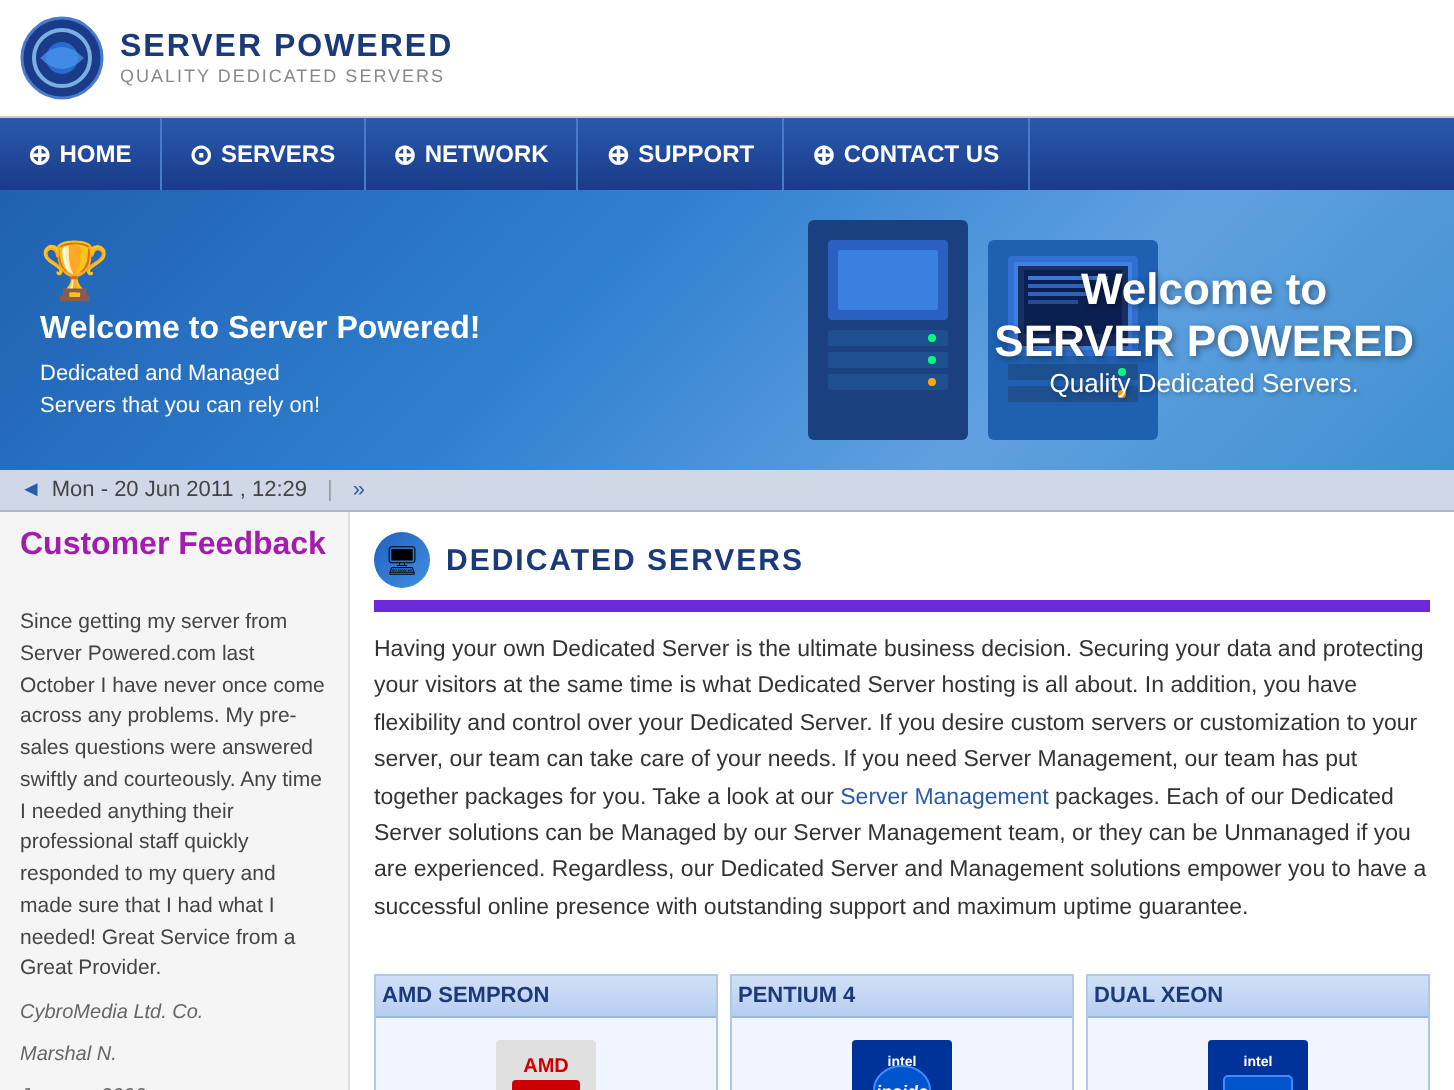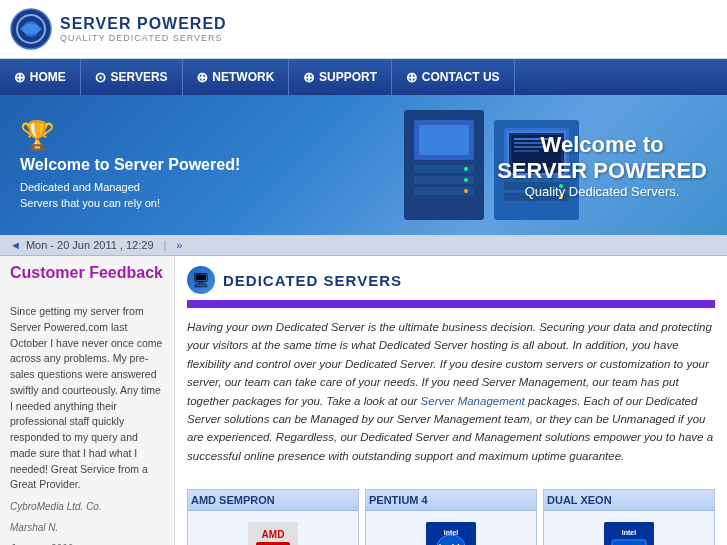--- a/index.html
+++ b/index.html
@@ -38,25 +38,25 @@
     
     #sidebar { width: 175px; min-width: 175px; padding: 0; background: #f5f5f5; border-right: 1px solid #ddd; }
     #sidebar-section { padding: 8px 10px; border-bottom: 1px solid #ddd; }
     #sidebar-section h3 { color: #a21caf; font-size: 16px; font-weight: bold; margin-bottom: 22px; }
     #sidebar-section p { font-size: 10.5px; color: #444; line-height: 1.5; }
     #sidebar-section .attribution { font-style: italic; font-size: 10px; color: #666; margin-top: 6px; }
     #random-quotes { color: #2a5aaa; font-size: 10.5px; cursor: pointer; margin-top: 4px; }
 
     
     #content { flex: 1; padding: 10px 12px; background: #fff; }
-    #content-title { display: flex; align-items: center; gap: 8px; margin-bottom: 10px; border-bottom: 8px solid #6d28d9; padding-bottom: 6px; }
+    #content-title { display: flex; align-items: center; gap: 8px; margin-bottom: 10px; border-bottom: 6px solid #6d28d9; padding-bottom: 6px; }
     #title-icon { width: 28px; height: 28px; background: linear-gradient(135deg, #2060c0, #4090e0); border-radius: 50%; display: flex; align-items: center; justify-content: center; }
     #title-icon::after { content: '🖥'; font-size: 14px; }
     #content-title h2 { font-size: 15px; font-weight: bold; color: #1a3a7a; text-transform: uppercase; letter-spacing: 1px; }
-    #content-body p { font-size: 11.5px; color: #333; line-height: 1.6; margin-bottom: 24px; font-style: italic; }
+    #content-body p { font-size: 11.5px; color: #333; line-height: 1.6; margin-bottom: 24px; }
     #content-body a { color: #2a5aaa; text-decoration: none; }
 
     
     #server-cards { display: flex; gap: 6px; margin-top: 12px; }
     .server-card { flex: 1; border: 1px solid #b0c8e8; background: #f0f5ff; padding: 8px; }
     .server-card h4 { font-size: 11px; font-weight: bold; color: #1a3a7a; text-transform: uppercase; background: linear-gradient(to bottom, #d0e0f8, #b8cef0); padding: 4px 3px; margin: -8px -8px 8px -8px; border-bottom: 1px solid #9ab8e0; }
     .server-card .card-icon { width: 60px; height: 50px; margin: 0 auto 6px auto; display: flex; align-items: center; justify-content: center; }
     .processor-badge { width: 50px; height: 45px; display: flex; align-items: center; justify-content: center; border-radius: 3px; font-size: 9px; font-weight: bold; }
     .amd-badge { background: linear-gradient(135deg, #e8e8e8, #ccc); color: #333; }
     .intel-badge { background: linear-gradient(135deg, #003399, #0055cc); color: #fff; }

